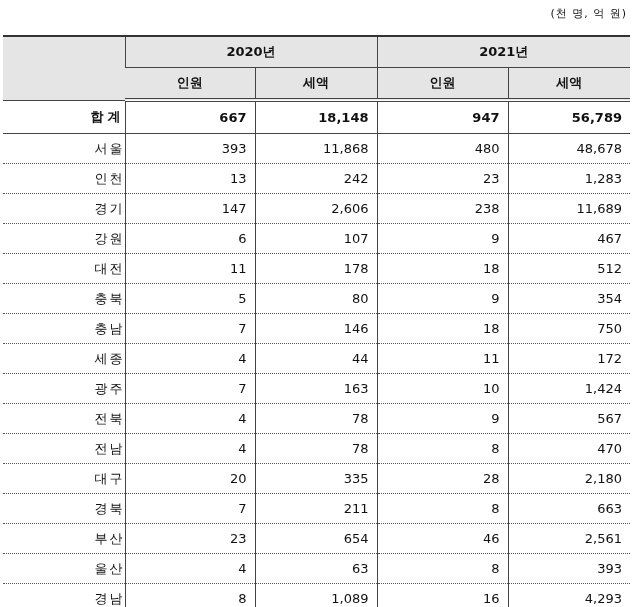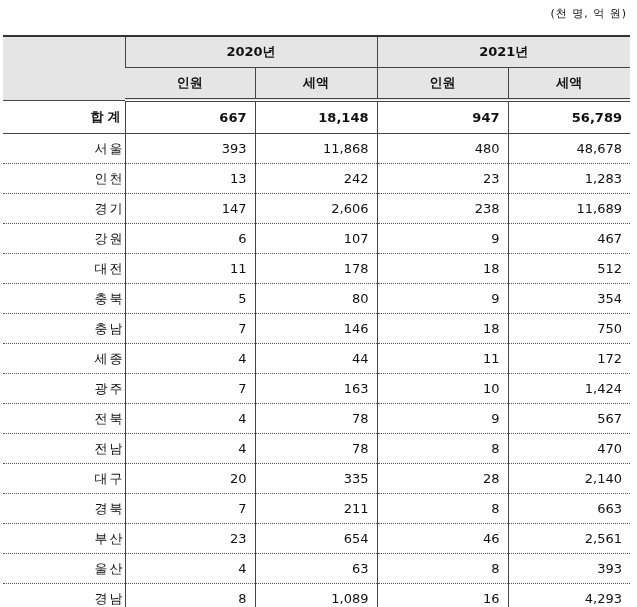--- a/index.html
+++ b/index.html
@@ -127,21 +127,21 @@
         <td>4</td>
         <td>78</td>
         <td>8</td>
         <td>470</td>
       </tr>
       <tr>
         <td class="name">대구</td>
         <td>20</td>
         <td>335</td>
         <td>28</td>
-        <td>2,140</td>
+        <td>2,180</td>
       </tr>
       <tr>
         <td class="name">경북</td>
         <td>7</td>
         <td>211</td>
         <td>8</td>
         <td>663</td>
       </tr>
       <tr>
         <td class="name">부산</td>

